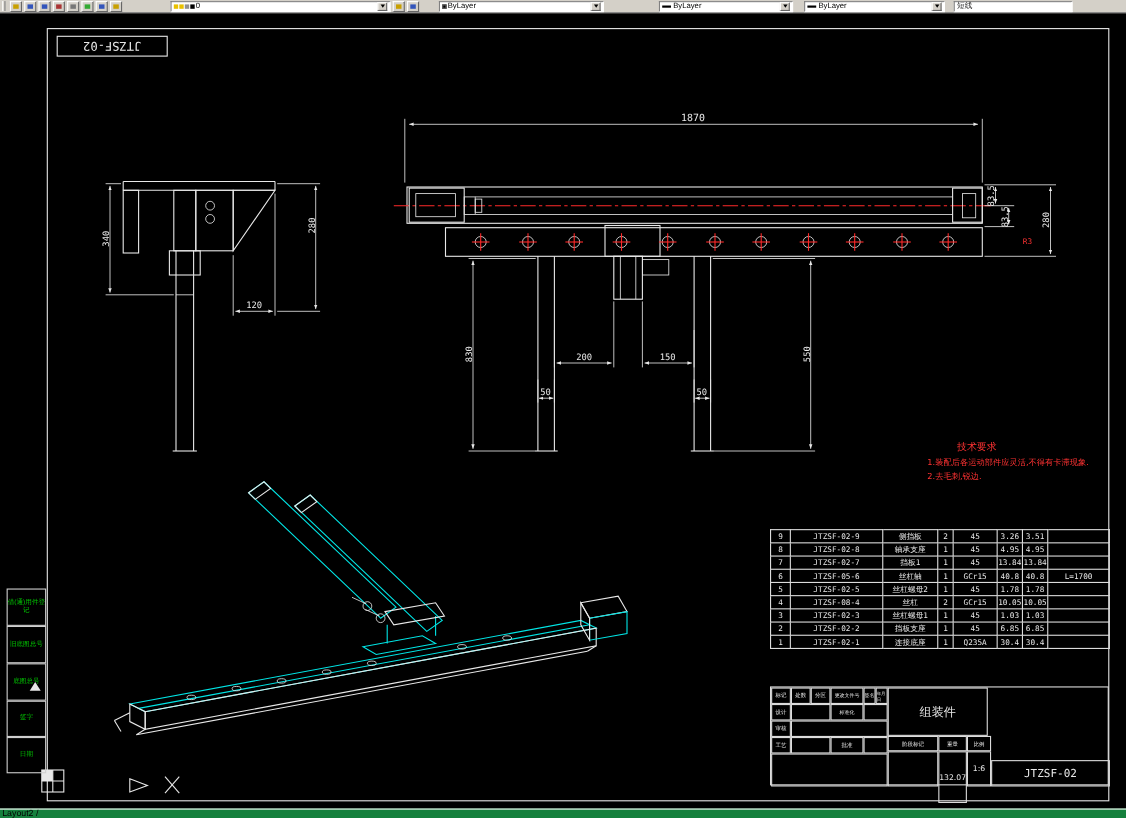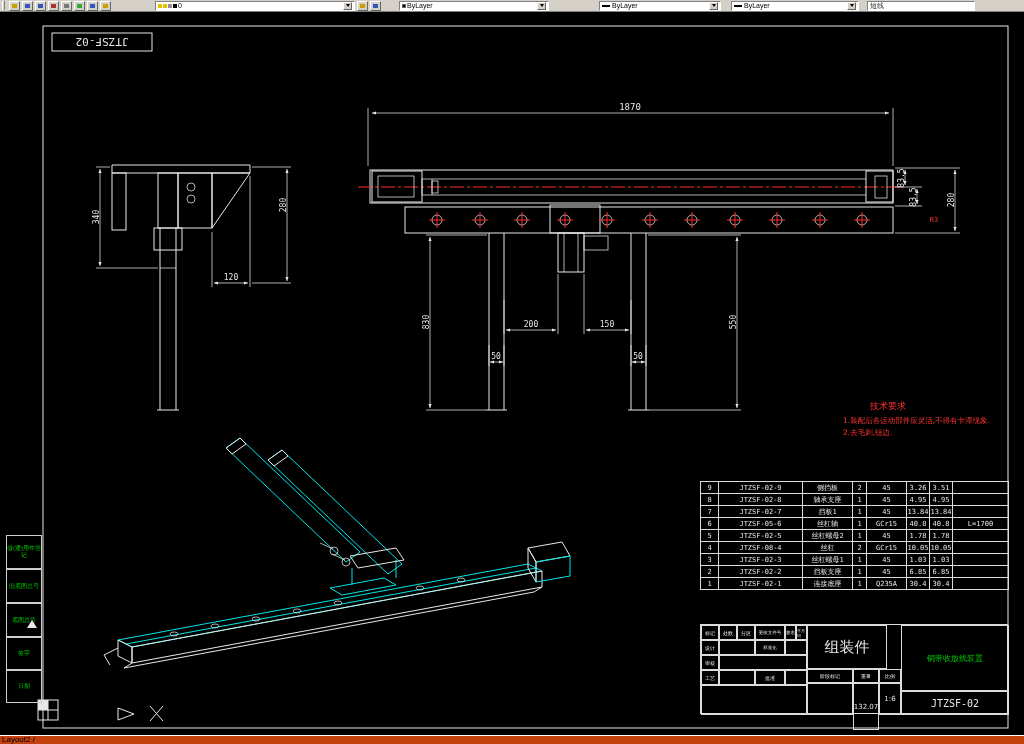--- a/index.html
+++ b/index.html
@@ -16,21 +16,21 @@
     font-size:7px;line-height:8px;color:#000;display:flex;align-items:center;padding:0 2px;flex:0 0 auto}
   .combo .arrow-btn{margin-left:auto;width:9px;height:8px;background:#d4d0c8;border:1px solid;
     border-color:#fff #666 #666 #fff;display:flex;align-items:center;justify-content:center}
   .arrow-down{width:0;height:0;border-left:2px solid transparent;border-right:2px solid transparent;border-top:3px solid #000}
   .mini{width:4px;height:4px;margin-right:1px;flex:0 0 auto}
   .ltswatch{width:8px;height:2px;background:#000;margin-right:2px;flex:0 0 auto}
   .tb-field{height:10px;background:#fff;border:1px solid;border-color:#808080 #fff #fff #808080;
     font-size:7px;line-height:8px;color:#222;padding:0 2px;flex:0 0 auto}
 
   
-  .statusbar{position:absolute;bottom:0;left:0;width:1024px;height:9px;background:#c2410c;
+  .statusbar{position:absolute;bottom:0;left:0;width:1024px;height:9px;background:#15803d;
     border-top:1px solid #fff;font-size:8px;line-height:8px;color:#000;padding-left:2px;z-index:10}
 
   
   svg{position:absolute;top:0;left:0}
   .w{stroke:#e8e8e8;fill:none;stroke-width:1}
   .w75{stroke:#e8e8e8;fill:none;stroke-width:.75}
   .c{stroke:#00e5e5;fill:none;stroke-width:1}
   .r{stroke:#ff2a2a;fill:none;stroke-width:1}
   .wf{fill:#e8e8e8;stroke:none}
   .dim{font-family:"DejaVu Sans Mono",monospace;font-size:9px;fill:#e8e8e8;text-anchor:middle}
@@ -473,29 +473,28 @@
   <div class="cell" style="left:54px;top:15px;width:30px;height:15px;font-size:4.5px">标准化</div>
   <div class="cell" style="left:84px;top:15px;width:22px;height:15px"></div>
   <div class="cell" style="left:0;top:30px;width:18px;height:15px">审核</div>
   <div class="cell" style="left:18px;top:30px;width:88px;height:15px"></div>
   <div class="cell" style="left:0;top:45px;width:18px;height:15px">工艺</div>
   <div class="cell" style="left:18px;top:45px;width:36px;height:15px"></div>
   <div class="cell" style="left:54px;top:45px;width:30px;height:15px">批准</div>
   <div class="cell" style="left:84px;top:45px;width:22px;height:15px"></div>
   <div class="cell" style="left:0;top:60px;width:106px;height:30px"></div>
 
-  <div class="cell" style="left:106px;top:0;width:80px;height:44px;font-size:15px">组装件</div>
+  <div class="cell" style="left:106px;top:0;width:91px;height:44px;font-size:11px">组装件</div>
   <div class="cell" style="left:106px;top:44px;width:46px;height:14px">阶段标记</div>
   <div class="cell" style="left:152px;top:44px;width:26px;height:14px">重量</div>
   <div class="cell" style="left:178px;top:44px;width:22px;height:14px">比例</div>
   <div class="cell" style="left:106px;top:58px;width:46px;height:32px"></div>
   <div class="cell" style="left:152px;top:58px;width:26px;height:47px;font-size:7px">132.07</div>
   <div class="cell" style="left:178px;top:58px;width:22px;height:32px;font-size:7px">1:6</div>
 
-  <div class="cell" style="left:200px;top:0;width:108px;height:66px;font-size:8px;color:#00d000">铜带收放线装置</div>
   <div class="cell" style="left:200px;top:66px;width:108px;height:24px;font-size:10px;font-family:'DejaVu Sans Mono',monospace">JTZSF-02</div>
 </div>
 
 <div class="marginblocks">
   <div class="mblock" style="height:34px">借(通)用件登记</div>
   <div class="mblock" style="height:34px">旧底图总号</div>
   <div class="mblock" style="height:34px">底图总号</div>
   <div class="mblock" style="height:33px">签字</div>
   <div class="mblock" style="height:33px">日期</div>
 </div>

